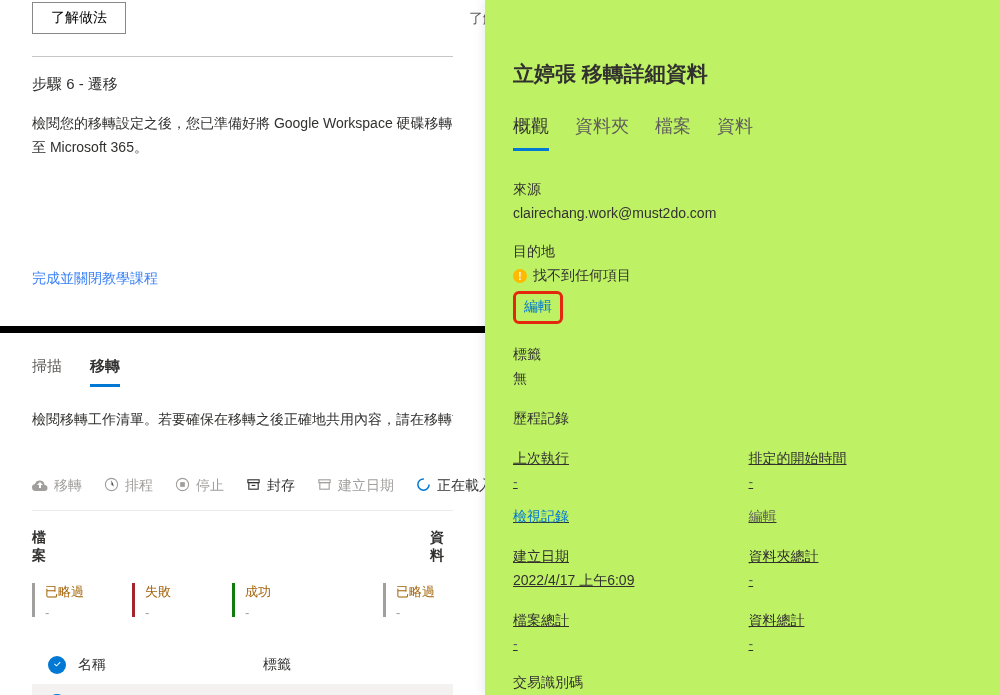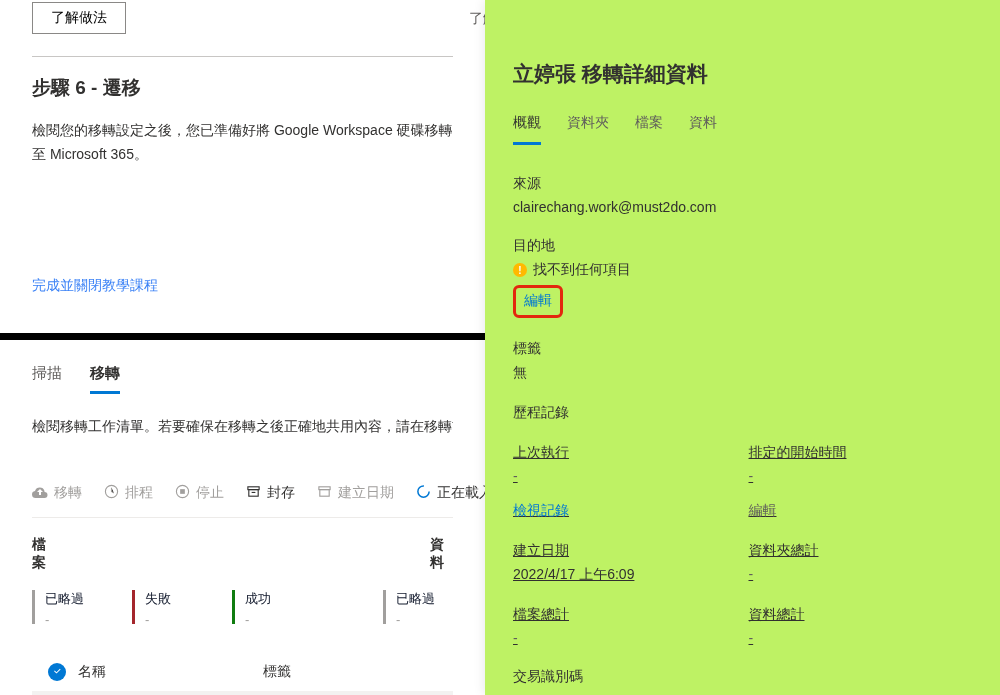--- a/index.html
+++ b/index.html
@@ -31,22 +31,22 @@
     background: #fff;
     cursor: pointer;
     margin-top: 2px;
   }
   .tutorial hr.sep {
     border: none;
     border-top: 1px solid #c8c6c4;
     margin: 22px 0 18px 0;
   }
   .step-title {
-    font-size: 19px;
-    font-weight: bold;
+    font-size: 15px;
+    font-weight: normal;
     margin-bottom: 18px;
   }
   .step-desc {
     font-size: 14px;
     line-height: 1.7;
     color: #323130;
   }
   .finish-link {
     color: #3b82f6;
     font-size: 14px;
@@ -120,21 +120,21 @@
     width: 100px;
   }
   .stat-bar {
     width: 3px;
     height: 34px;
     background: #a19f9d;
   }
   .stat-bar.gray { background: #a19f9d; }
   .stat-bar.red { background: #a4262c; }
   .stat-bar.green { background: #107c10; }
-  .stat-text .lbl { font-size: 13px; color: #0f172a; font-family: Liberation Serif, serif; }
+  .stat-text .lbl { font-size: 13px; color: #a16207; font-family: Liberation Serif, serif; }
   .stat-text .val { font-size: 13px; color: #a19f9d; margin-top: 4px; }
   .table-head, .table-row {
     display: flex;
     align-items: center;
     padding: 10px 4px;
     font-size: 14px;
   }
   .table-head { color: #323130; }
   .table-row { background: #f3f2f1; }
   .col-check { width: 42px; display:flex; justify-content:center; }
@@ -160,21 +160,21 @@
     font-size: 21px;
     font-weight: 600;
     margin-bottom: 26px;
   }
   .panel-tabs {
     display: flex;
     gap: 26px;
     margin-bottom: 30px;
   }
   .panel-tab {
-    font-size: 14px;
+    font-size: 18px;
     padding-bottom: 10px;
     cursor: pointer;
     color: #605e5c;
   }
   .panel-tab.active {
     color: #323130;
     border-bottom: 3px solid #0078d4;
   }
   .field { margin-bottom: 22px; }
   .field-label {

